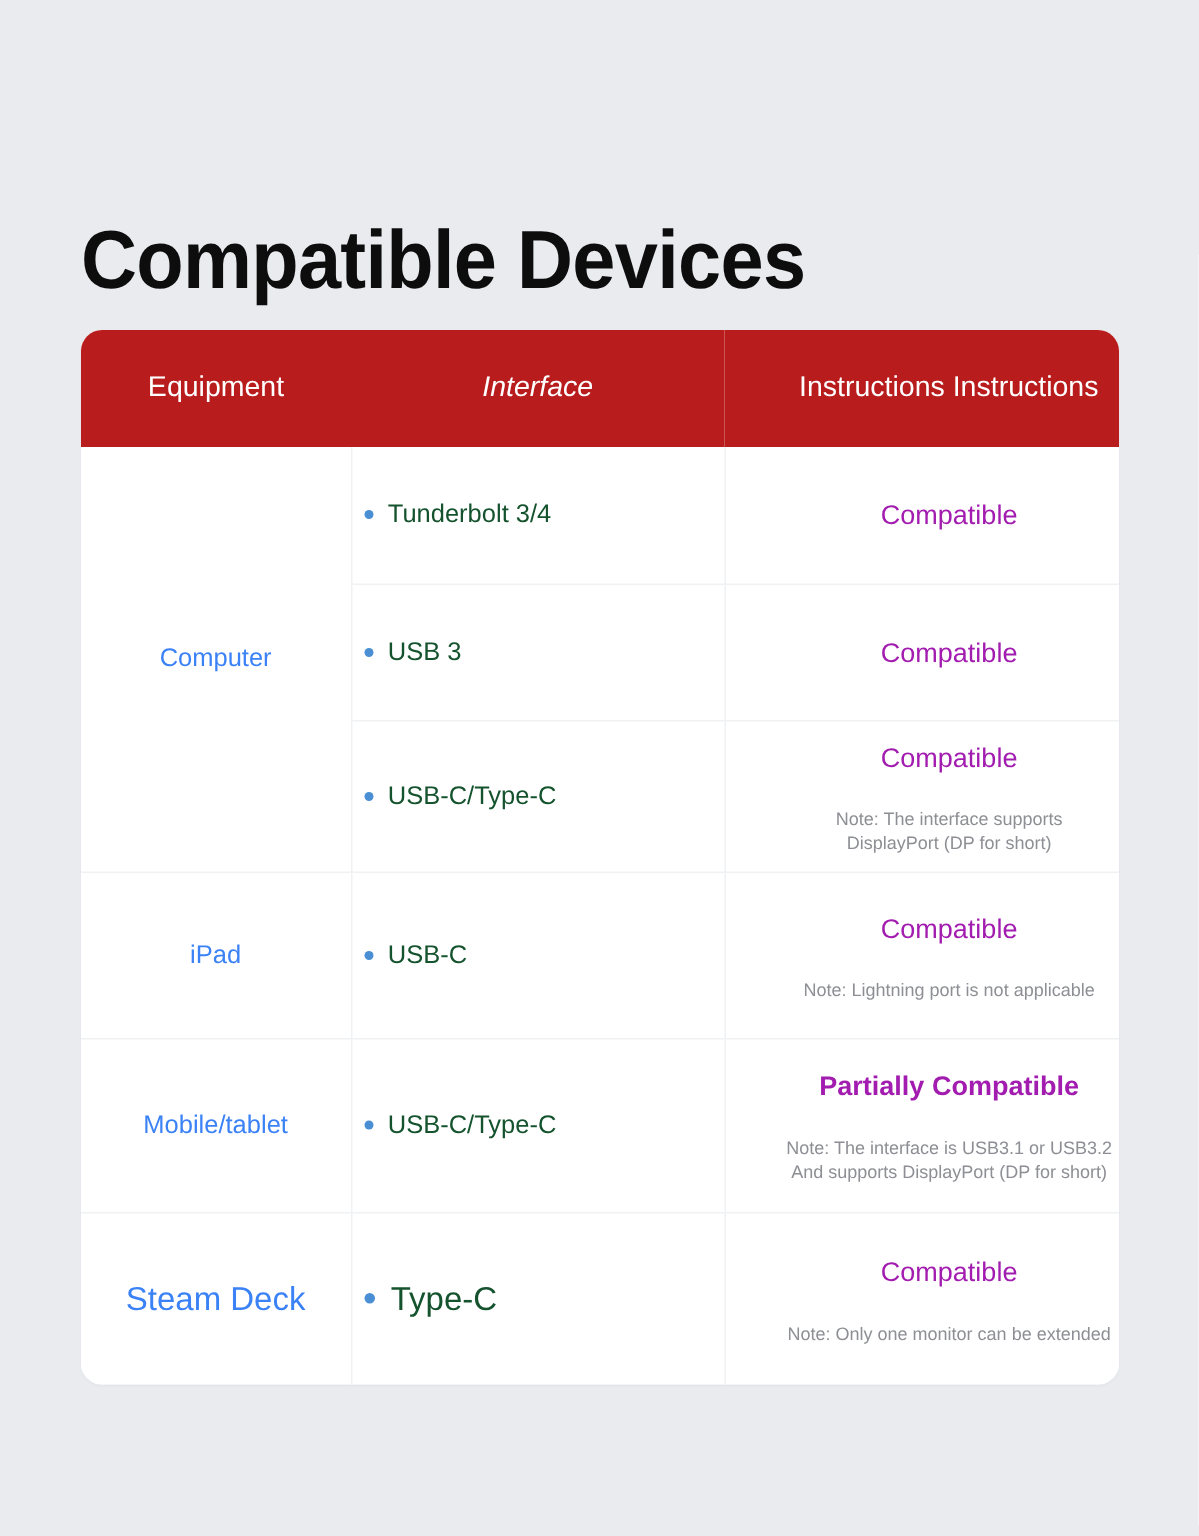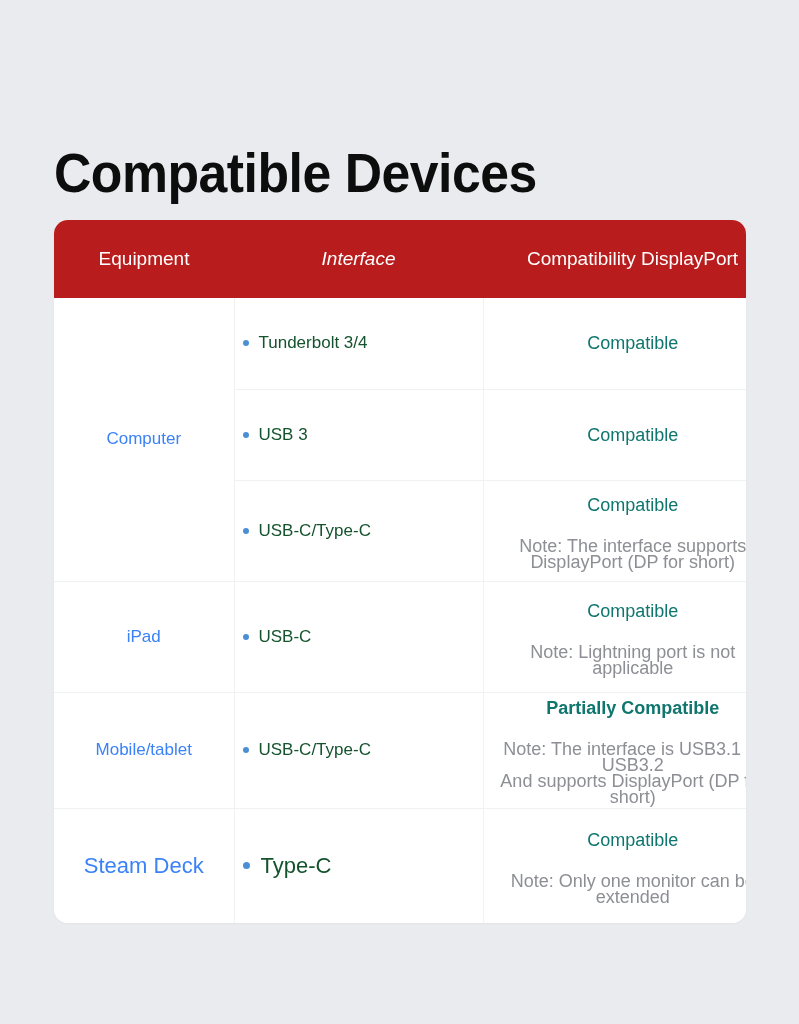--- a/index.html
+++ b/index.html
@@ -113,47 +113,47 @@
     width: 6px;
     height: 6px;
     border-radius: 50%;
     background: #4a8fd4;
     margin-right: 10px;
     flex: 0 0 auto;
   }
 
   .status {
     font-size: 18px;
-    color: #0f766e;
+    color: #a21caf;
     line-height: 26px;
     text-align: center;
   }
   .status.partial { font-weight: 700; font-size: 18px; }
   .note {
-    font-size: 18px;
+    font-size: 12px;
     color: #8d8f94;
     line-height: 16px;
     margin-top: 20px;
     white-space: pre-line;
   }
 </style>
 </head>
 <body>
 
 <div class="page">
 
   <h1 class="page-title">Compatible Devices</h1>
 
   <div class="table-card">
     <table class="table">
       <thead>
         <tr>
           <th class="th-equipment">Equipment</th>
           <th class="th-interface">Interface</th>
-          <th class="th-compat">Compatibility DisplayPort</th>
+          <th class="th-compat">Instructions Instructions</th>
         </tr>
       </thead>
       <tbody>
 
         <tr>
           <td class="cell-equipment" rowspan="3">Computer</td>
           <td class="cell-interface" style="height:91px;">
             <span class="iface-line">
               <span class="bullet"></span>
               <span>Tunderbolt 3/4</span>

